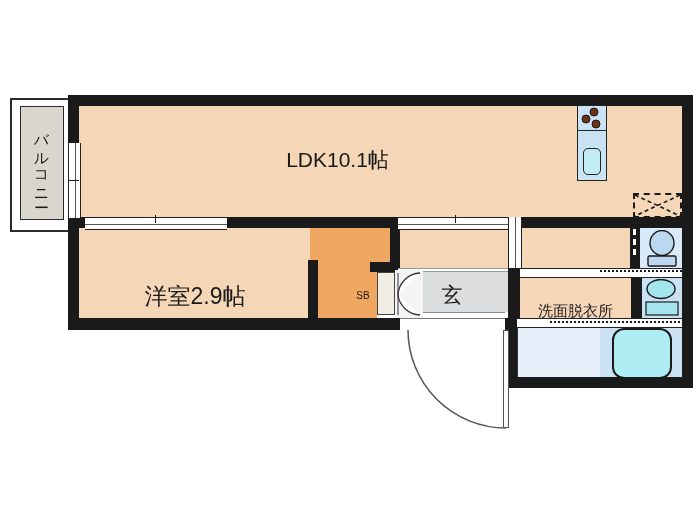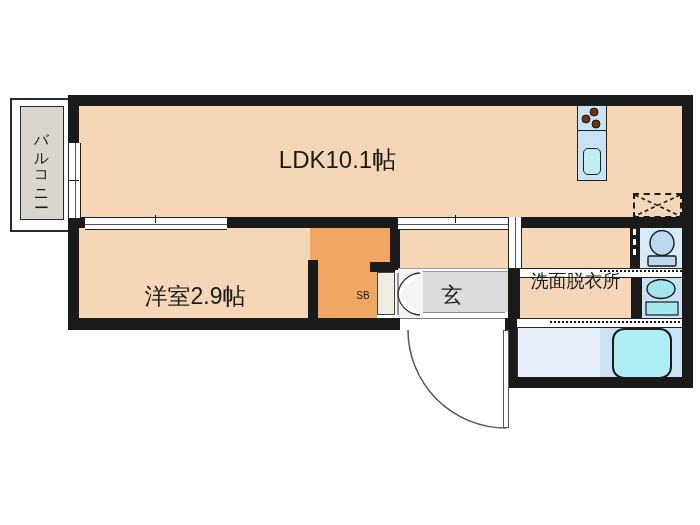--- a/index.html
+++ b/index.html
@@ -120,18 +120,18 @@
     <ellipse cx="18" cy="13" rx="12" ry="12.5" fill="var(--toiletBowl)" stroke="#1a1a1a" stroke-width="1.4"></ellipse>
     <rect x="4" y="26" width="28" height="10" rx="1.5" fill="var(--toiletBowl)" stroke="#1a1a1a" stroke-width="1.4"></rect>
   </svg>
 
   <svg class="abs" style="left:645px;top:279px;" width="35" height="38" viewBox="0 0 35 38">
     <ellipse cx="16" cy="10" rx="14" ry="9.5" fill="var(--basinCyan)" stroke="#1a1a1a" stroke-width="1.4"></ellipse>
     <rect x="1" y="23" width="32" height="13" fill="var(--basinCyan)" stroke="#1a1a1a" stroke-width="1.2"></rect>
   </svg>
 
   <div class="lbl" style="left:26px;top:110px;width:30px;height:104px;font-size:15px;writing-mode:vertical-rl;letter-spacing:2px;">バルコニー</div>
-  <div class="lbl" style="left:230px;top:147px;width:215px;height:26px;font-size:24px;">LDK10.1帖</div>
+  <div class="lbl" style="left:230px;top:147px;width:215px;height:26px;font-size:21px;">LDK10.1帖</div>
   <div class="lbl" style="left:90px;top:258px;width:210px;height:28px;font-size:23px;margin-top:24px;">洋室2.9帖</div>
   <div class="lbl" style="left:432px;top:283px;width:40px;height:24px;font-size:21px;">玄</div>
-  <div class="lbl" style="left:518px;top:272px;width:115px;height:18px;font-size:18px;">洗面脱衣所</div>
+  <div class="lbl" style="left:518px;top:302px;width:115px;height:18px;font-size:15px;">洗面脱衣所</div>
 
 </div>
 
 </body></html>

